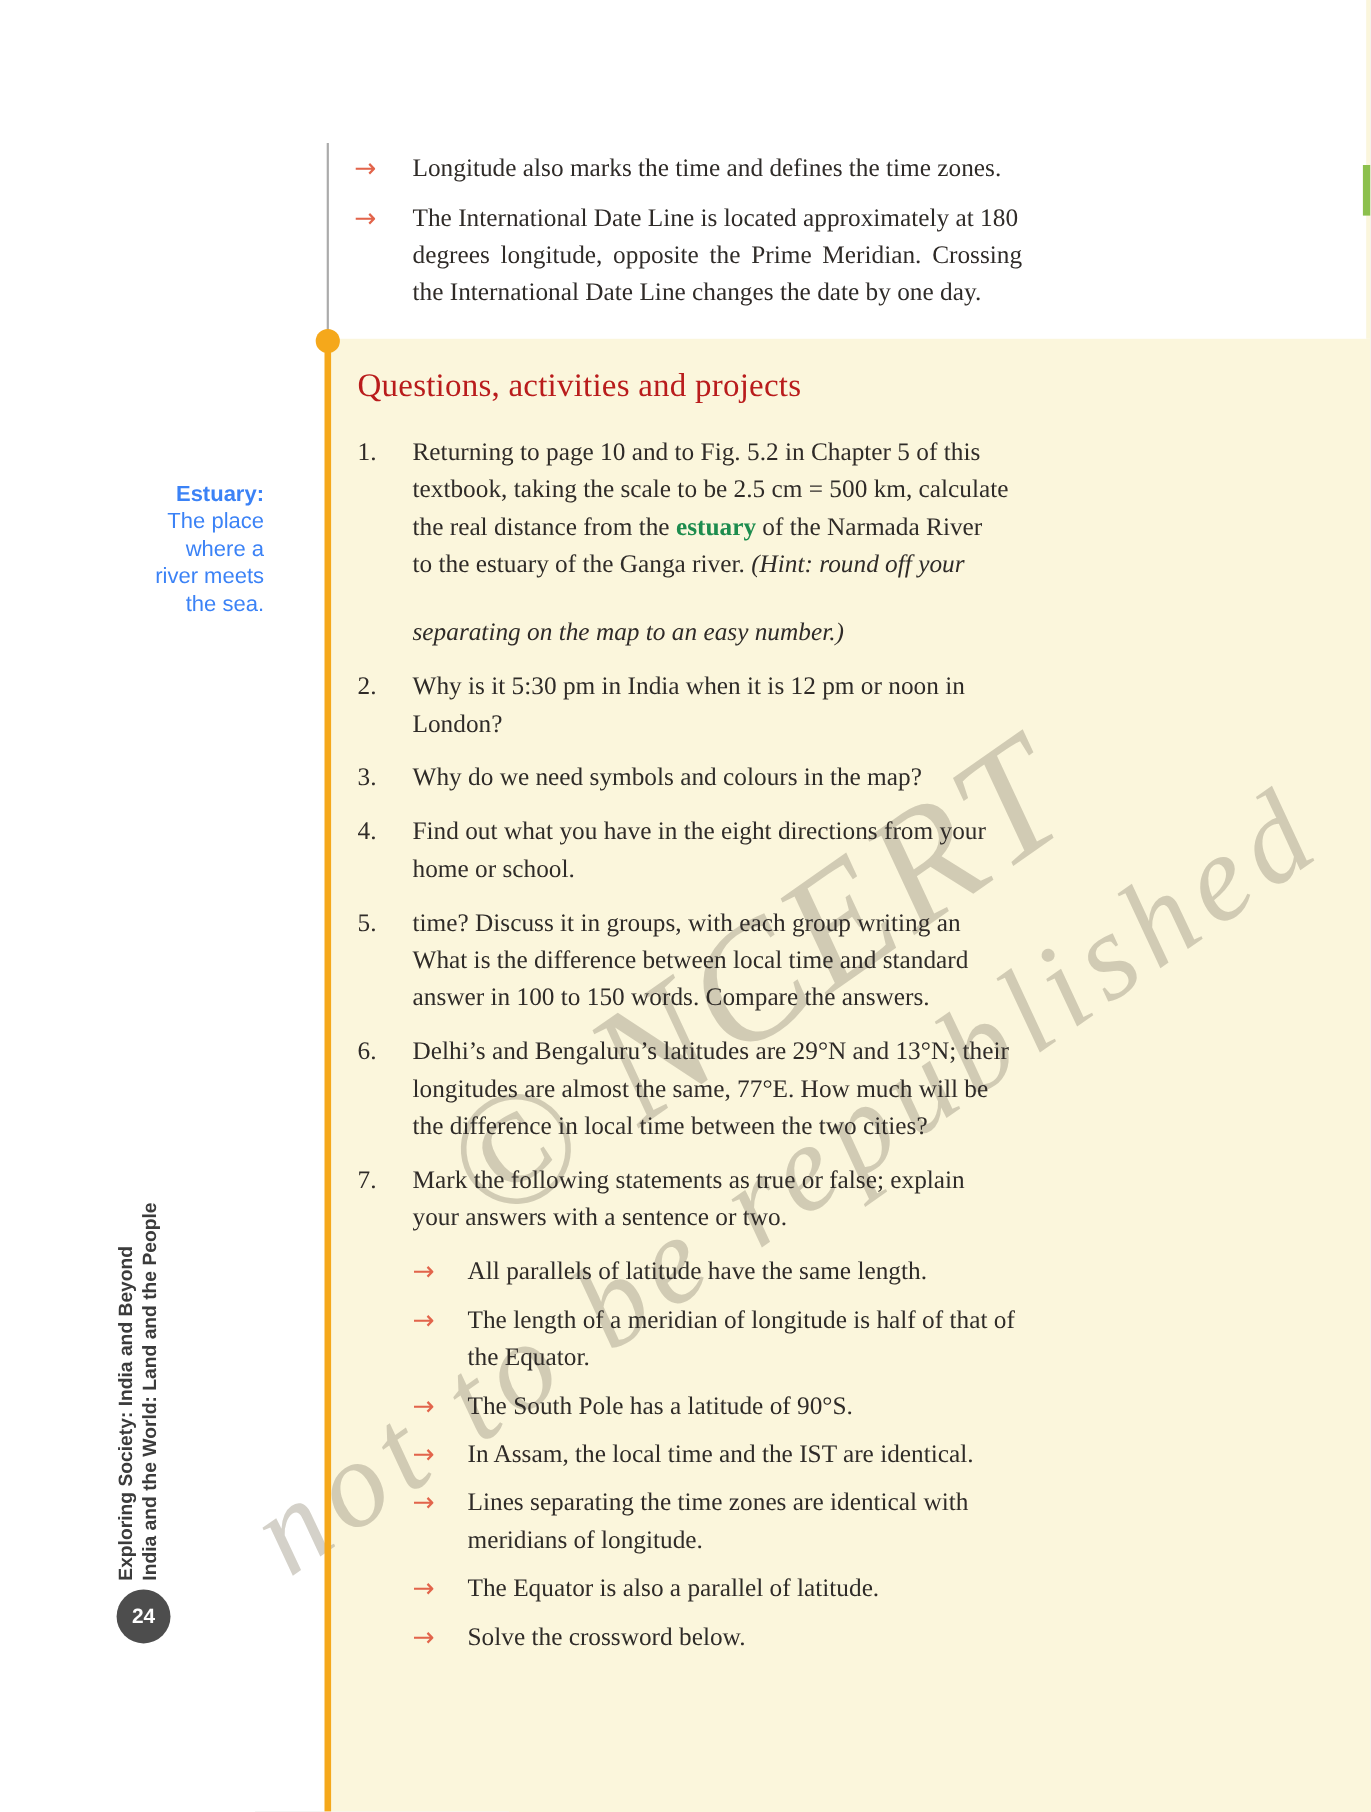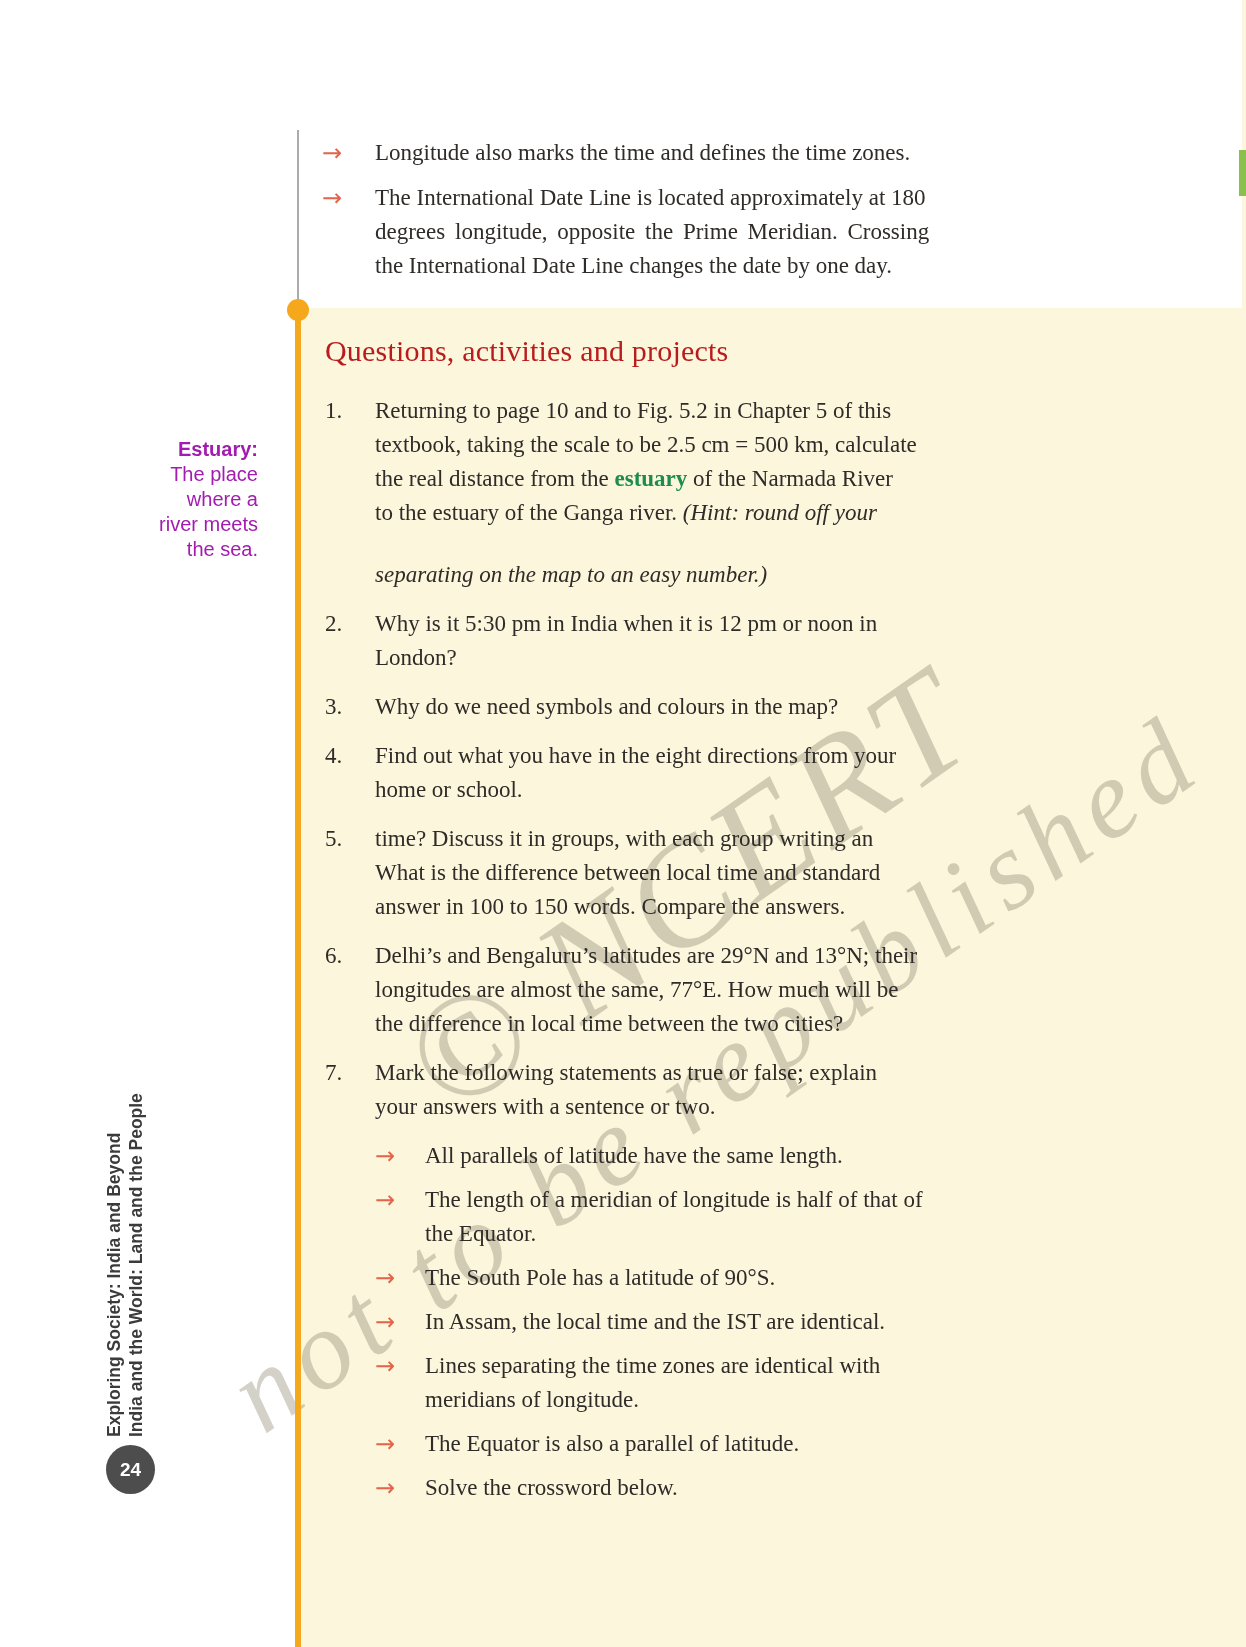--- a/index.html
+++ b/index.html
@@ -29,22 +29,22 @@
   
   .qlist{position:absolute;left:325px;top:394px;z-index:2;}
   .q{display:flex;margin-bottom:15px;}
   .qnum{width:50px;flex:none;font-size:23px;line-height:34px;}
   .green-bold{color:#1d8c4e;font-weight:bold;}
   .it{font-style:italic;margin-top:28px;}
   .subs{margin-top:15px;}
   .sub{display:flex;margin-bottom:10px;}
   .sub .arrow{width:50px;}
   
-  .sidenote{position:absolute;left:118px;top:437px;width:140px;z-index:2;text-align:right;
-            font-family:"Liberation Sans",sans-serif;font-size:20px;line-height:25px;color:#a21caf;}
+  .sidenote{position:absolute;left:100px;top:437px;width:140px;z-index:2;text-align:right;
+            font-family:"Liberation Sans",sans-serif;font-size:20px;line-height:25px;color:#3b82f6;}
   .sidenote .term{font-weight:bold;}
   
   .vtitle{position:absolute;left:103px;top:1437px;transform:rotate(-90deg);transform-origin:0 0;z-index:2;
           font-family:"Liberation Sans",sans-serif;font-weight:bold;font-size:17.5px;line-height:22px;
           color:#3b3b3b;white-space:nowrap;}
   
   .badge{position:absolute;left:106px;top:1445px;width:49px;height:49px;border-radius:50%;background:#4d4d4d;
          color:#ffffff;font-family:"Liberation Sans",sans-serif;font-weight:bold;font-size:19px;
          display:flex;align-items:center;justify-content:center;z-index:2;}
 </style>

